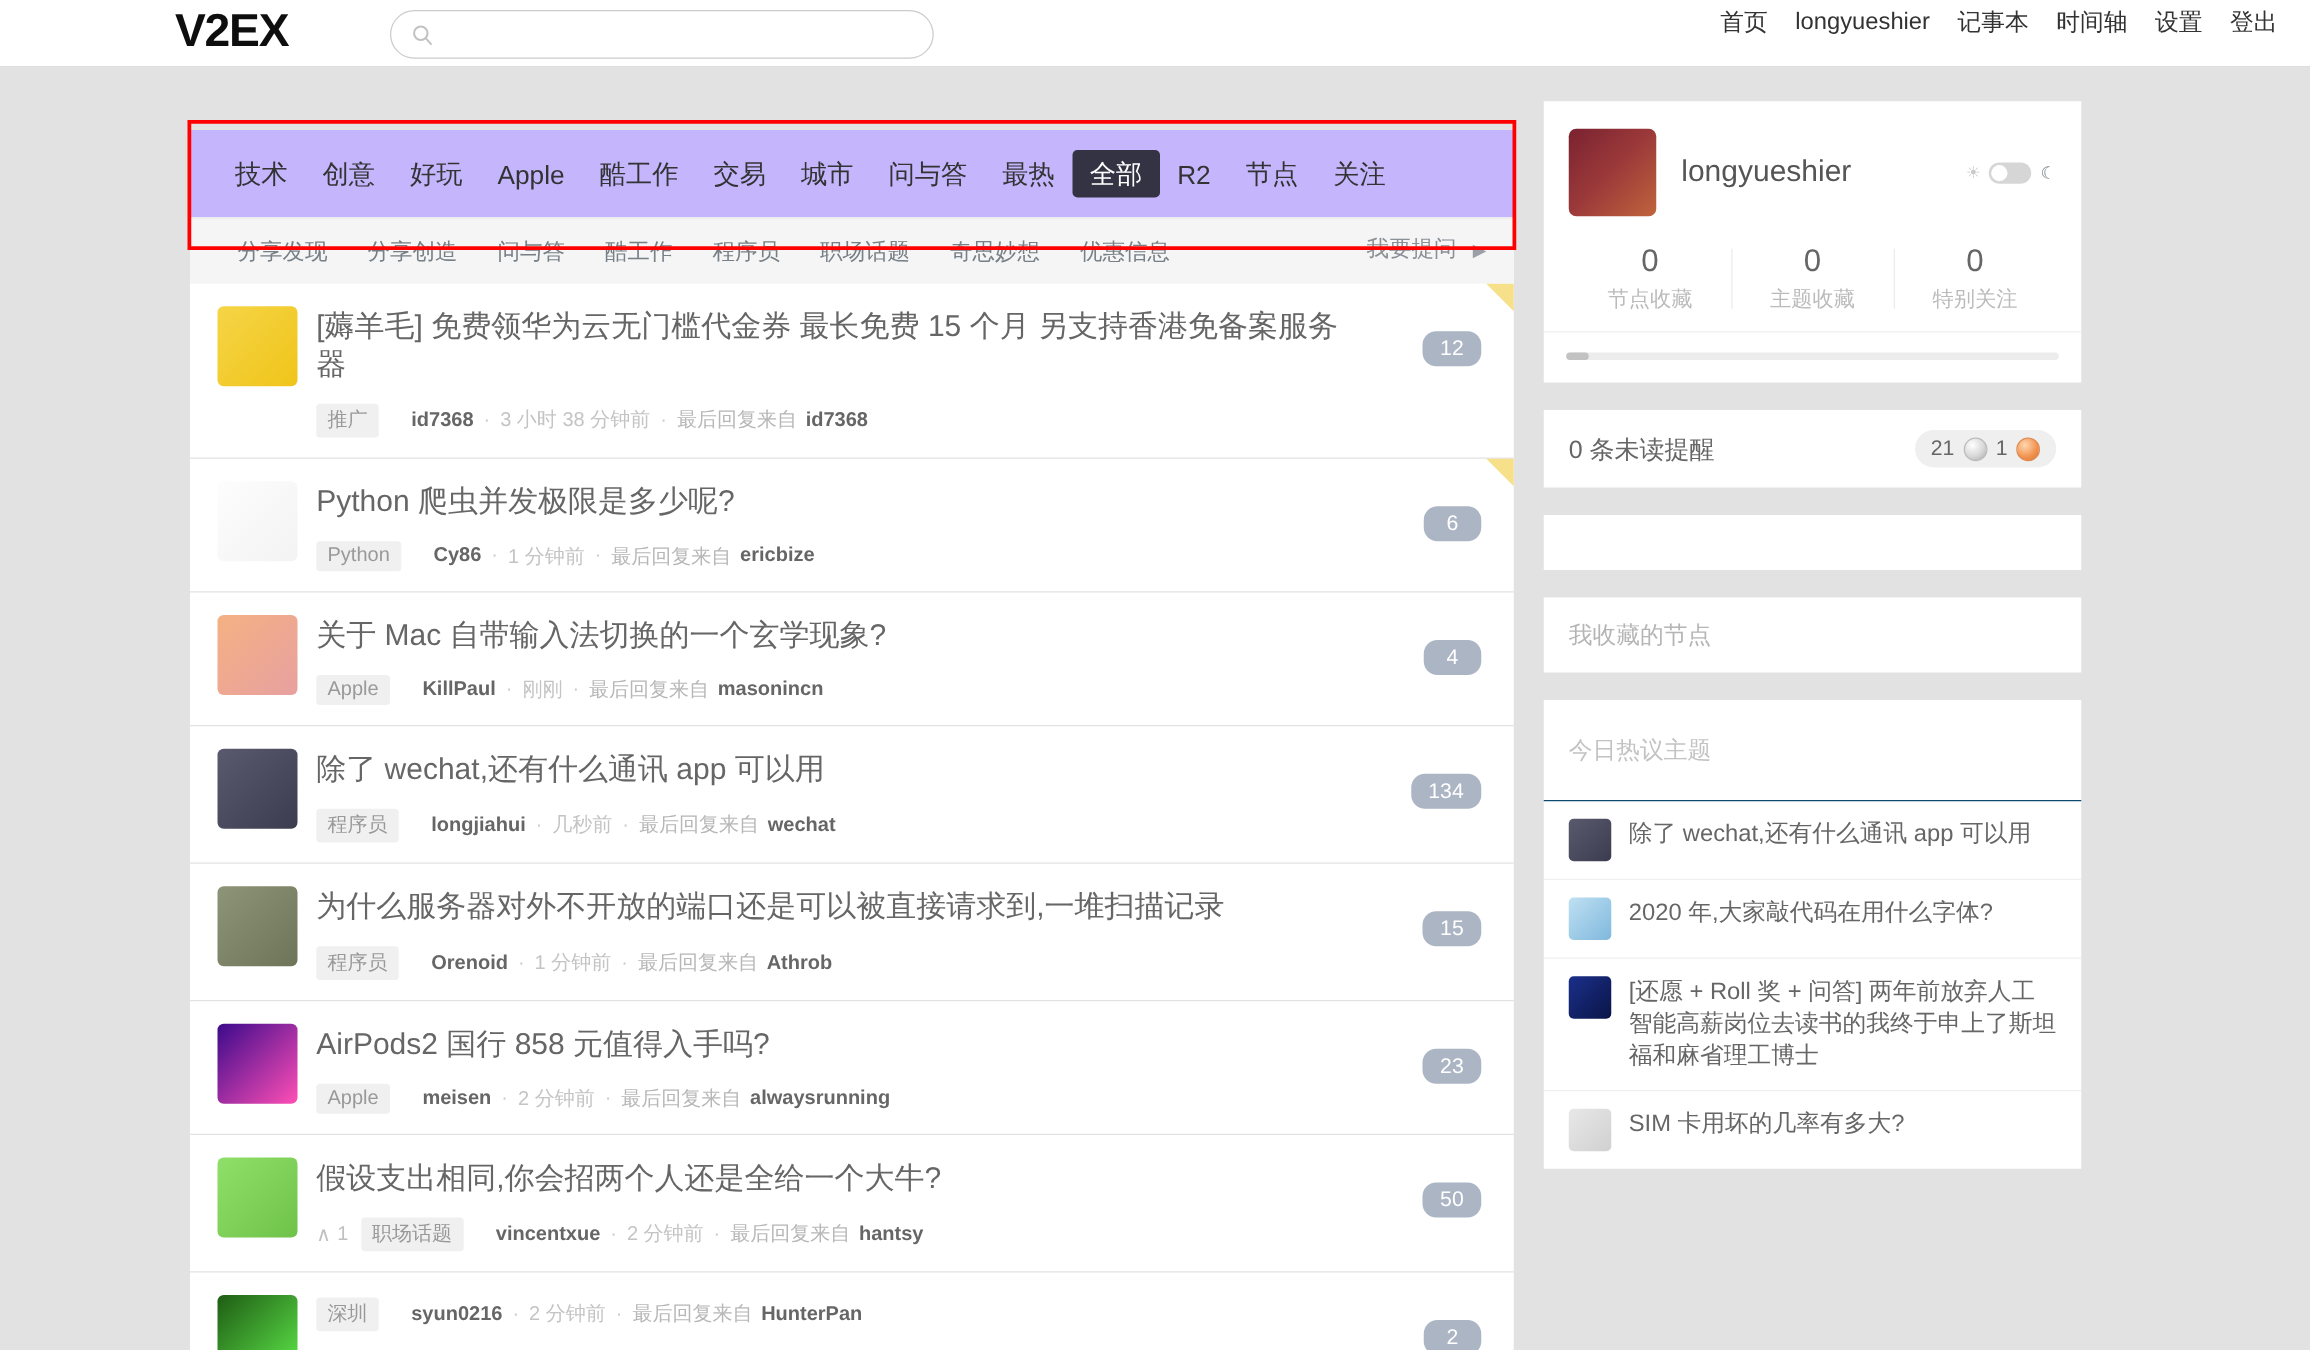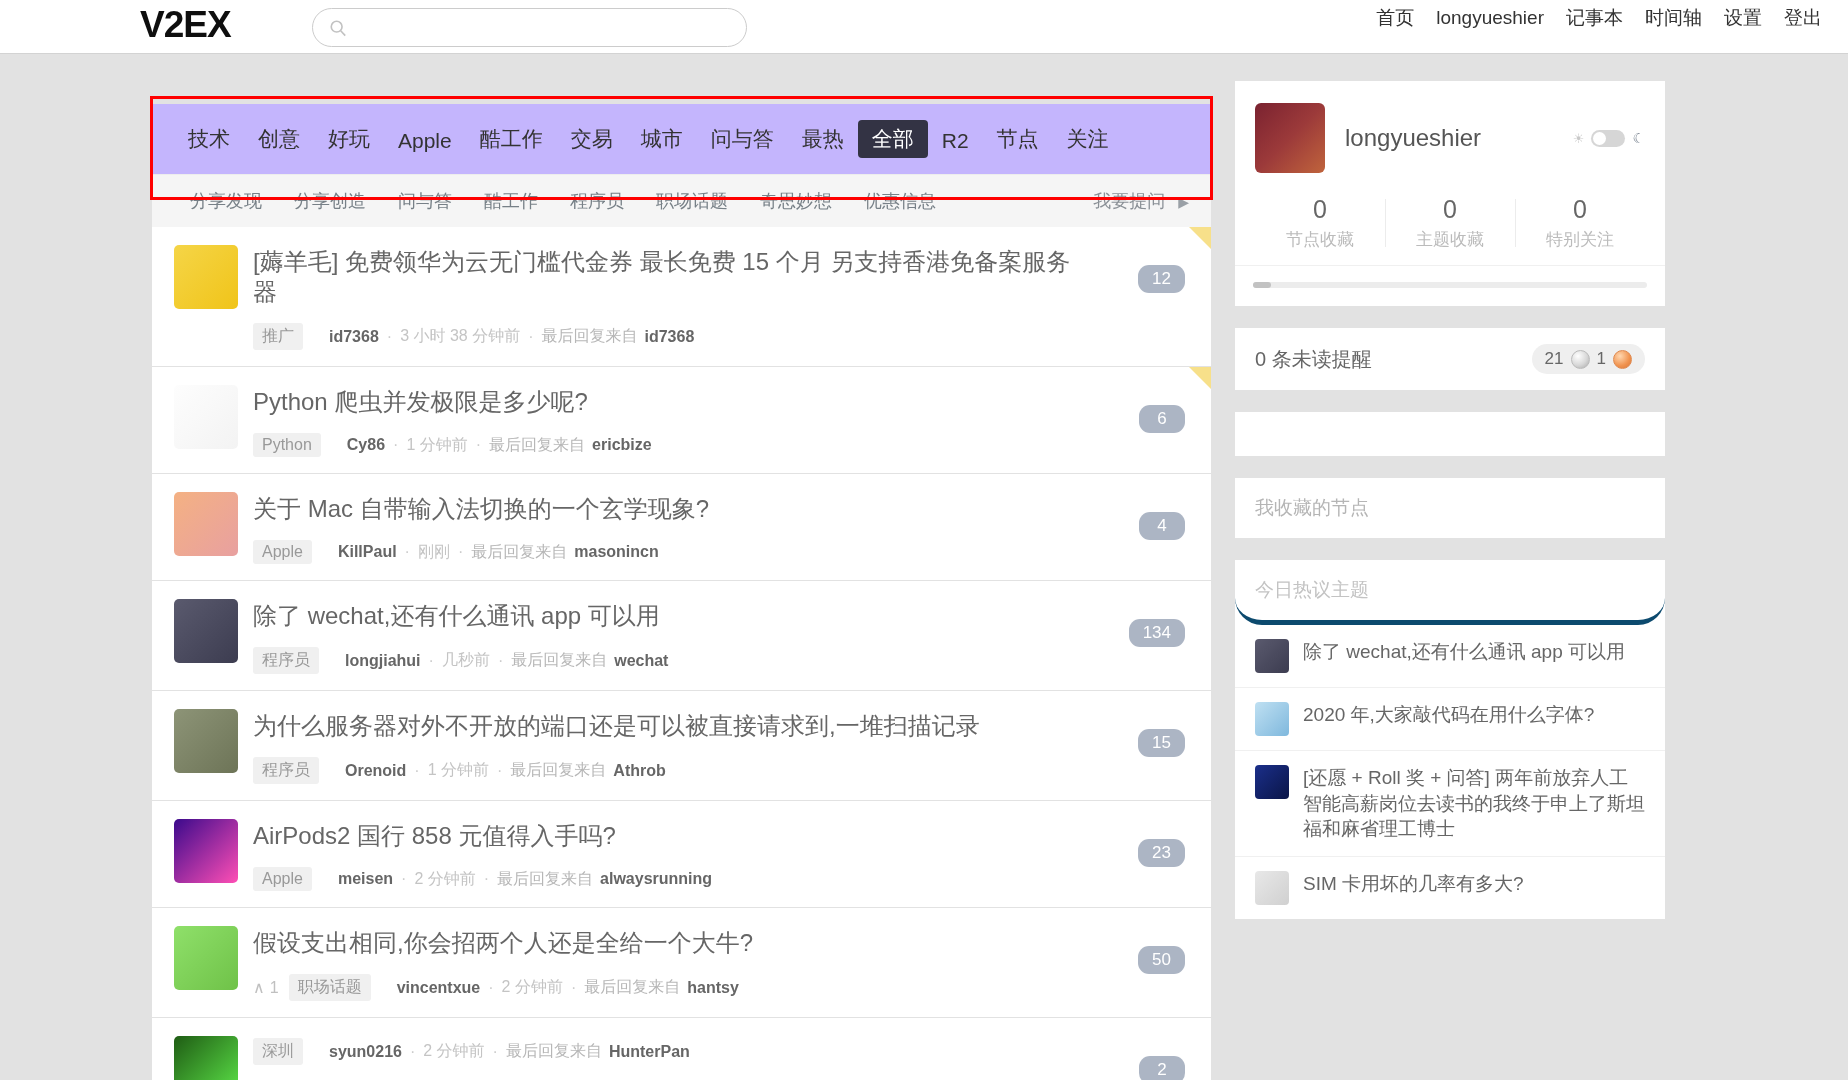--- a/index.html
+++ b/index.html
@@ -80,21 +80,21 @@
   .tab {
     font-size: 21px; color: #333; text-decoration: none;
     padding: 5px 14px; border-radius: 4px; white-space: nowrap;
   }
   .tab.active {
     background: #334; color: #fff; font-weight: normal;
   }
   .tabs-sub {
     background: #f5f5f5;
     padding: 12px 22px;
-    display: flex; align-items: center;
+    display: flex; align-items: flex-start;
     border-top: 1px solid #ededed;
   }
   .subtab {
     font-size: 18px; color: #778087; text-decoration: none;
     padding: 2px 16px; white-space: nowrap;
   }
   .sub-spacer { flex: 1; }
   .ask-link { font-size: 18px; color: #8a9096; text-decoration:none; white-space:nowrap;}
   .ask-arrow { color:#9aa0a6; font-size: 14px; margin-left:8px;}
 
@@ -174,21 +174,21 @@
   .notifrow .lbl { font-size:20px; color:#666; flex:1;}
   .coins { background:#efefef; border-radius:17px; padding:5px 13px; display:flex; align-items:center; gap:7px;}
   .coins .cn { font-size:17px; color:#666;}
   .coin { width:19px;height:19px;border-radius:50%; }
   .coin.silver{ background: radial-gradient(circle at 35% 30%, #fff 0%, #d8d8d8 55%, #a8a8a8 100%); border:1px solid #bbb;}
   .coin.bronze{ background: radial-gradient(circle at 35% 30%, #ffd7b0 0%, #f0924e 60%, #d8763a 100%); border:1px solid #e08a50;}
 
   .emptybox { height: 44px; }
 
   .sbox-title { padding: 17px 20px; font-size: 19px; color:#b5b5b5; }
-  .sbox-head { padding: 17px 20px; font-size:19px; color:#c3c3c3; border-bottom:5px solid #0c4a6e;border-radius:27px;}
+  .sbox-head { padding: 27px 20px; font-size:19px; color:#c3c3c3; border-bottom:1px solid #0c4a6e;}
   .hotitem { display:flex; align-items:flex-start; padding: 14px 20px; border-bottom:1px solid #f0f0f0;}
   .hotitem:last-child{border-bottom:none;}
   .hotav { width:34px;height:34px;border-radius:4px; flex:0 0 34px; margin-right:14px; overflow:hidden; background:#eee;}
   .hottitle { font-size: 19px; color:#666; line-height:1.35; text-decoration:none;}
 </style>
 </head>
 <body>
 
 <div class="topbar">
   <div class="logo">V2EX</div>

